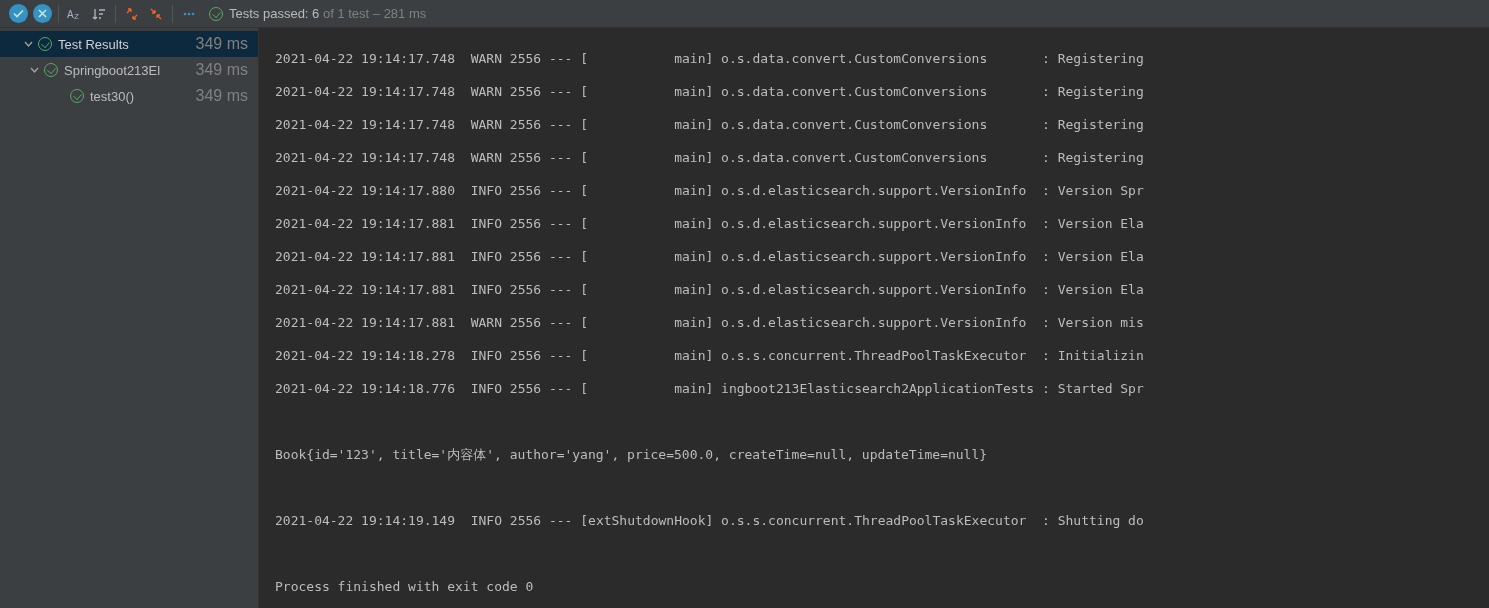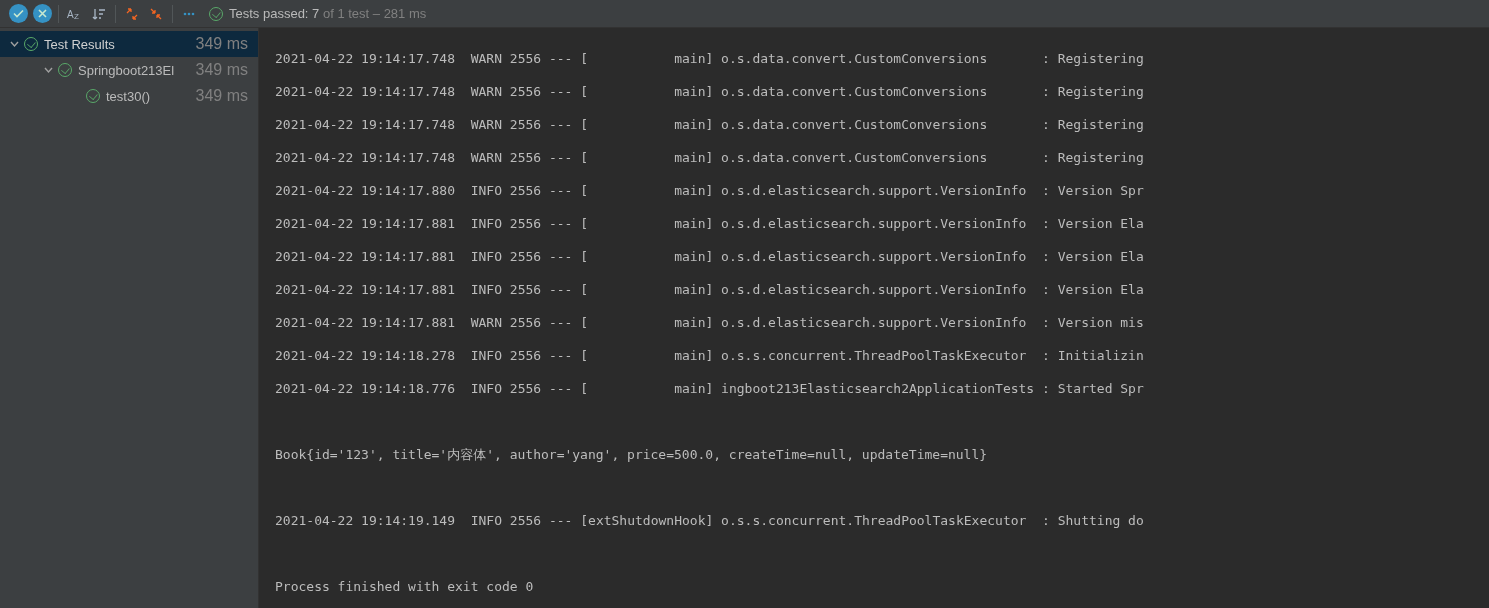--- a/index.html
+++ b/index.html
@@ -69,30 +69,30 @@
   .tree {
     width: 259px;
     background: #3c3f41;
     border-right: 1px solid #323232;
     padding-top: 3px;
     font-size: 13px;
   }
   .tree-row {
     height: 26px;
     display: flex; align-items: center;
-    padding-left: 10px; padding-right: 10px;
+    padding-left: 24px; padding-right: 10px;
     cursor: pointer;
   }
   .tree-row.sel { background: #0d293e; color: #d0d0d0; }
   .tree-row .chev { width: 10px; margin-right: 4px; color: #a0a0a0; }
   .tree-row .lbl { flex: 1; white-space: nowrap; overflow: hidden; text-overflow: ellipsis; color: inherit; }
   .tree-row .dur { color: #808080; font-size: 16px; }
   .tree-row .ic { margin-right: 6px; display:flex; }
-  .ind1 { padding-left: 44px; }
-  .ind2 { padding-left: 72px; }
+  .ind1 { padding-left: 30px; }
+  .ind2 { padding-left: 56px; }
 
   
   .console {
     flex: 1;
     background: #2b2b2b;
     overflow: auto;
     padding: 14px 0 0 16px;
   }
   .console pre {
     font-family: "Consolas", "Menlo", monospace;
@@ -158,21 +158,21 @@
     <svg width="14" height="14" viewBox="0 0 14 14">
       <circle cx="3" cy="7" r="1.3" fill="#3592c4"></circle>
       <circle cx="7" cy="7" r="1.3" fill="#3592c4"></circle>
       <circle cx="11" cy="7" r="1.3" fill="#3592c4"></circle>
     </svg>
   </div>
 
   <div class="tb-status">
     <span class="tick-circle"></span>
     <span>
-      <span>Tests passed: 7</span><span class="dim"> of 1 test – 281 ms</span>
+      <span>Tests passed: 6</span><span class="dim"> of 1 test – 281 ms</span>
     </span>
   </div>
 </div>
 
 <div class="main">
 
   <div class="tree">
 
     <div class="tree-row sel">
       <span class="chev">

